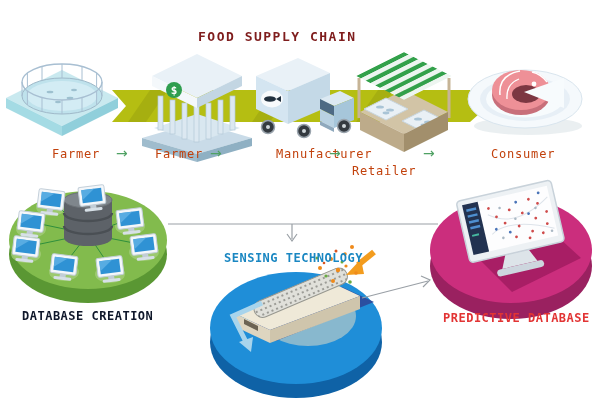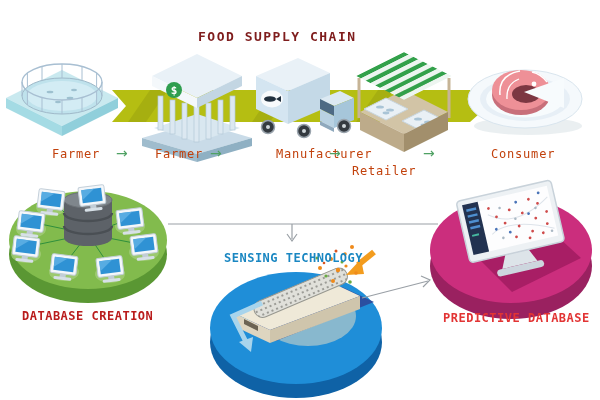--- a/index.html
+++ b/index.html
@@ -5,21 +5,21 @@
   html,body{margin:0;padding:0;background:#fff;}
   .canvas{
     position:relative;width:600px;height:400px;background:#ffffff;
     overflow:hidden;font-family:"DejaVu Sans Mono", monospace;
   }
   .abs{position:absolute;white-space:nowrap;}
   .chain-title{font-size:13px;font-weight:bold;letter-spacing:1.5px;color:#7f1d1d;}
   .chain-label{font-size:12px;letter-spacing:0.8px;color:#c2410c;}
   .chain-arrow{font-size:14px;color:#4fa163;font-family:"DejaVu Sans", sans-serif;}
   .node-label{font-size:12px;font-weight:bold;letter-spacing:0.5px;}
-  .node-label.db{color:#b91c1c;}
+  .node-label.db{color:#0f172a;}
   .node-label.sense{color:#1a87c2;}
   .node-label.pred{color:#e23434;}
   svg{position:absolute;left:0;top:0;}
 </style>
 </head>
 <body>
 
 <div class="canvas">
 
   <svg width="600" height="400" viewBox="0 0 600 400">

